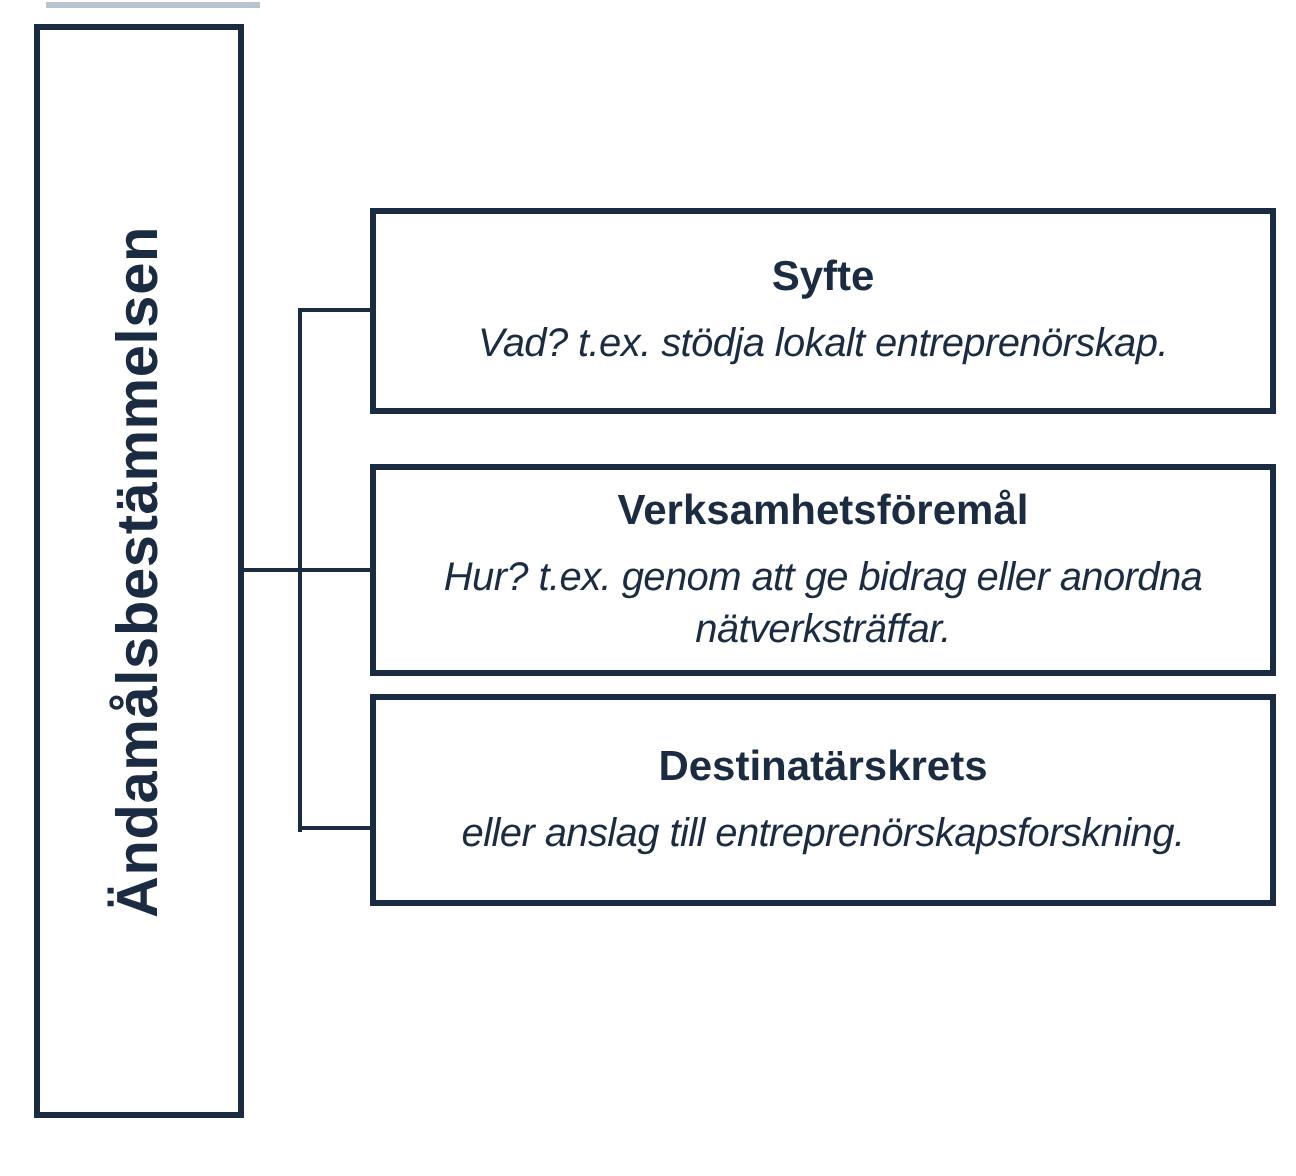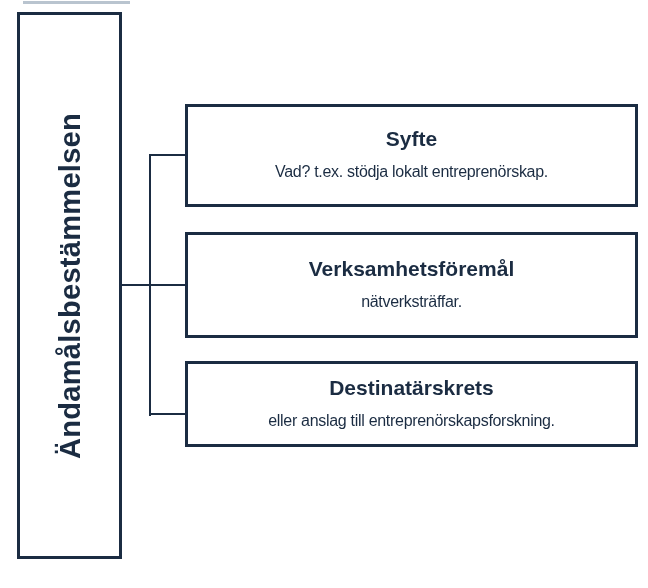--- a/index.html
+++ b/index.html
@@ -54,34 +54,35 @@
     background: var(--background);
     display: flex;
     flex-direction: column;
     justify-content: center;
     align-items: center;
     text-align: center;
     padding: 2px 3px;
   }
   .node-1 { top: 104px; height: 103px; }
   .node-2 { top: 232px; height: 106px; align-items: center; }
-  .node-3 { top: 361px; height: 86px; }
+  .node-3 { top: 347px; height: 106px; }
   .node-title {
     font-size: 21px;
     font-weight: bold;
     line-height: 26px;
     margin-bottom: 7px;
     color: var(--ink);
   }
   .node-line {
-    font-size: 16px;
+    font-size: 20px;
     line-height: 26px;
     letter-spacing: -0.3px;
     white-space: nowrap;
     color: var(--ink);
+    font-style: italic;
   }
 </style>
 </head>
 <body>
 
 <div class="canvas">
 
   <div class="artifact"></div>
 
   <div class="root-box">
@@ -93,20 +94,21 @@
   <div class="conn conn-top"></div>
   <div class="conn conn-bottom"></div>
 
   <div class="node node-1">
     <div class="node-title">Syfte</div>
     <div class="node-line">Vad? t.ex. stödja lokalt entreprenörskap.</div>
   </div>
 
   <div class="node node-2">
     <div class="node-title">Verksamhetsföremål</div>
+    <div class="node-line">Hur? t.ex. genom att ge bidrag eller anordna</div>
     <div class="node-line">nätverksträffar.</div>
   </div>
 
   <div class="node node-3">
     <div class="node-title">Destinatärskrets</div>
     <div class="node-line">eller anslag till entreprenörskapsforskning.</div>
   </div>
 
 </div>
 

